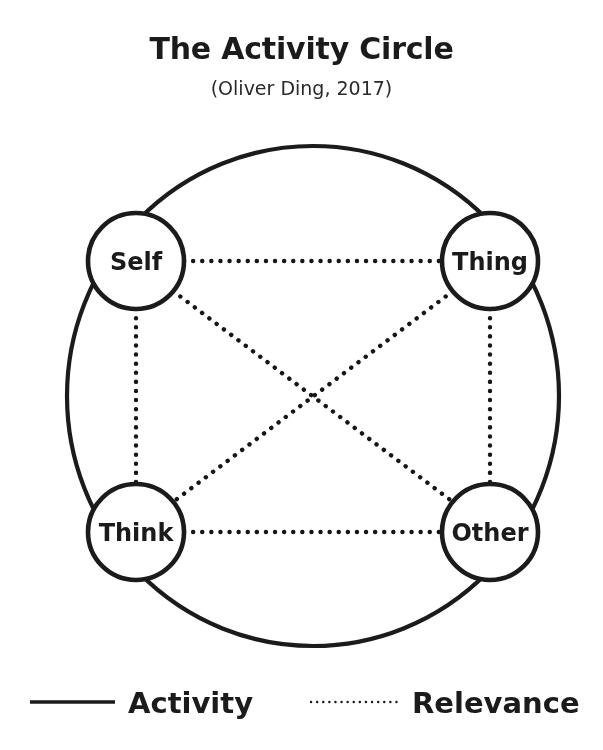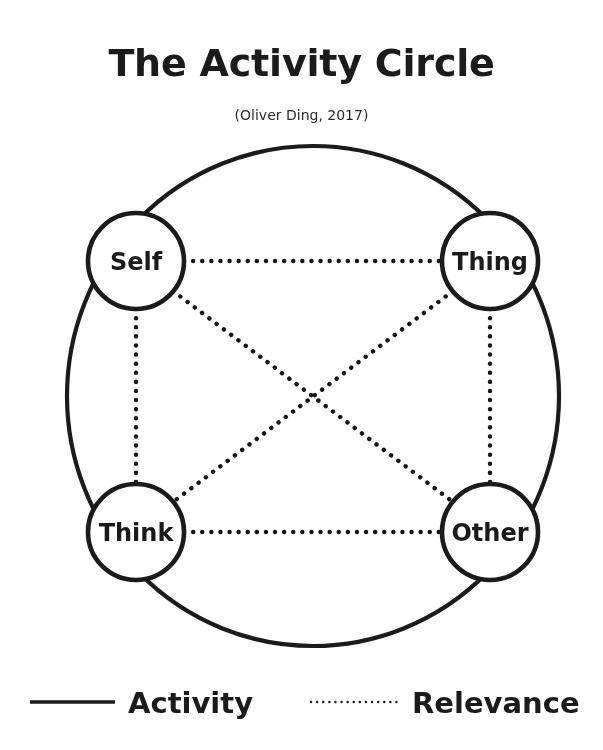--- a/index.html
+++ b/index.html
@@ -25,32 +25,32 @@
 
   
   .header {
     position: absolute;
     top: 0;
     left: 0;
     width: 603px;
     text-align: center;
   }
   .title {
-    margin: 11px;
+    margin: 0;
     padding-top: 33px;
-    font-size: 38px;
+    font-size: 30px;
     font-weight: 700;
     letter-spacing: -0.2px;
     color: #1b1b1b;
     line-height: 1.05;
   }
   .subtitle {
-    margin: 8px;
+    margin: 0;
     padding-top: 12px;
-    font-size: 14px;
+    font-size: 19px;
     font-weight: 400;
     color: #2a2a2a;
   }
 
   
   .diagram-wrap {
     position: absolute;
     left: 12px;
     top: 130px;
     width: 603px;

